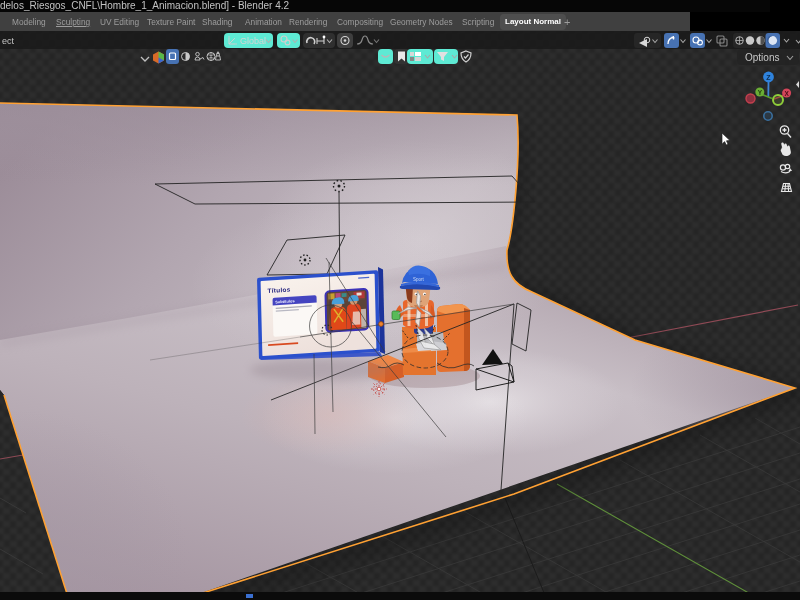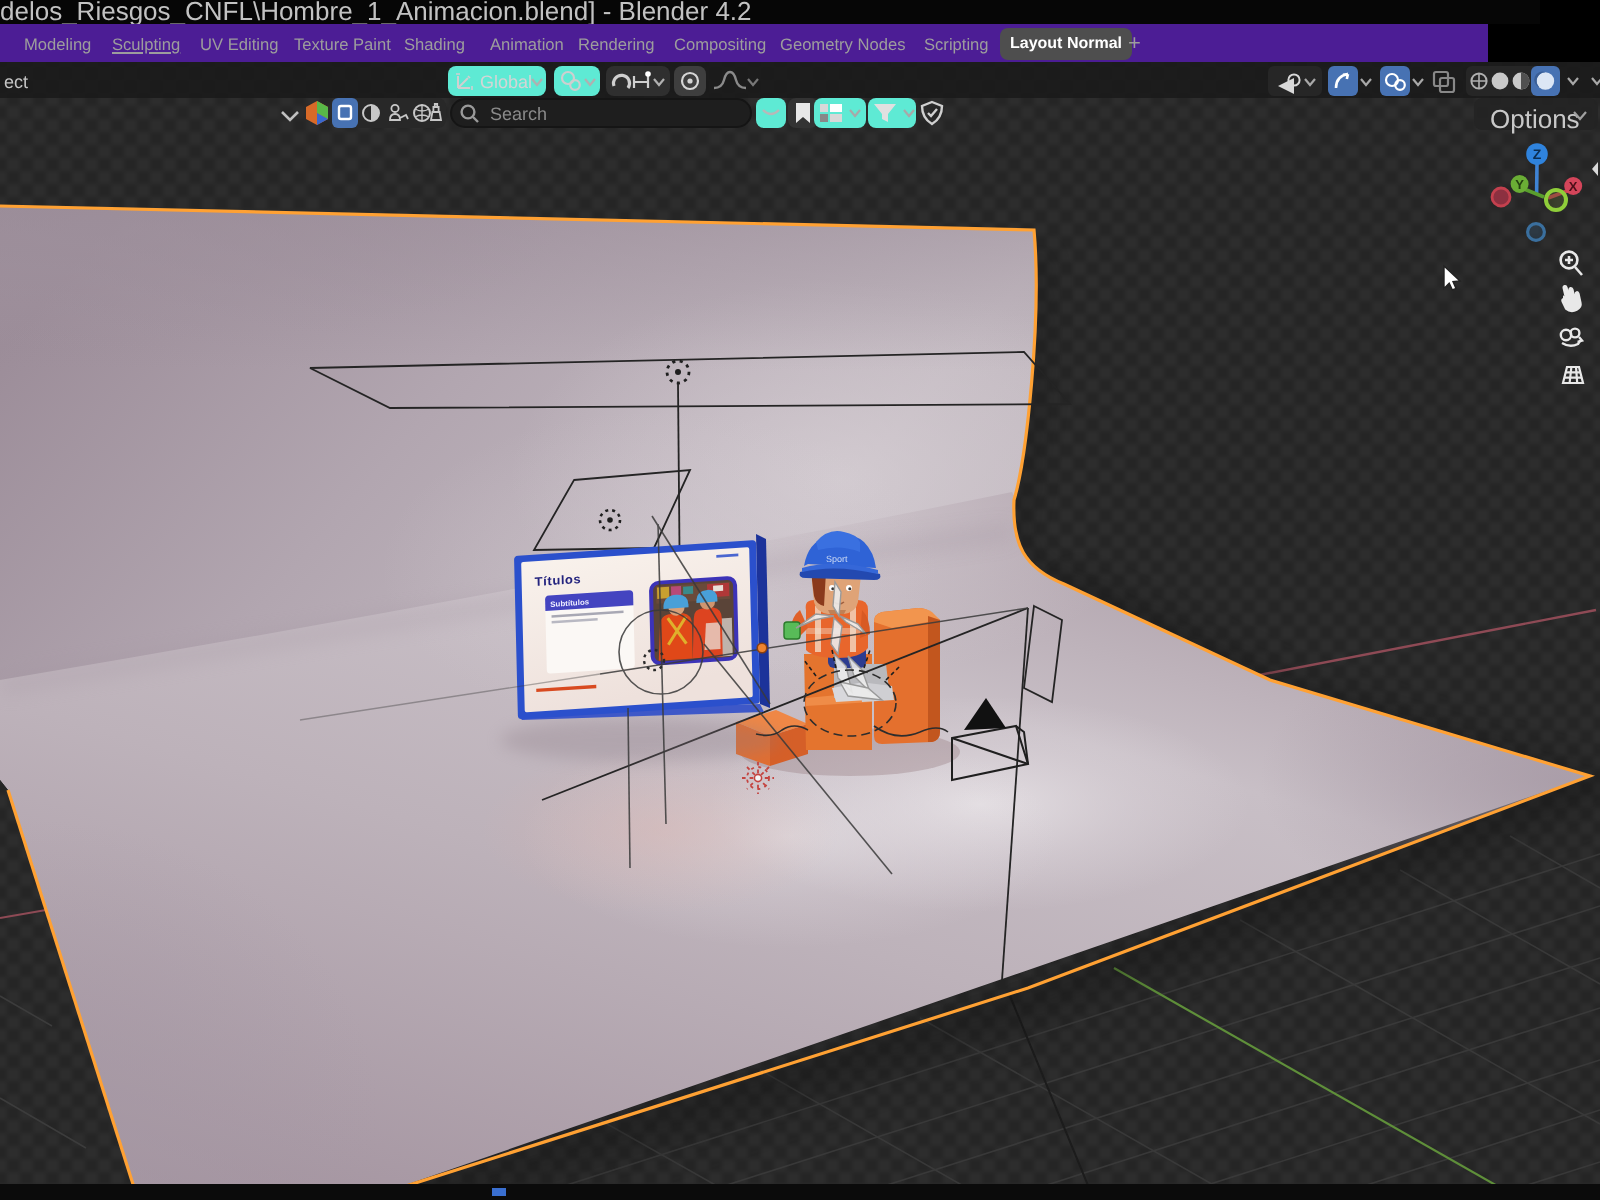--- a/index.html
+++ b/index.html
@@ -1,19 +1,19 @@
 <!DOCTYPE html>
 <html><head>
 <meta charset="utf-8">
 <style>
 * { margin:0; padding:0; box-sizing:border-box; }
 html,body { width:800px; height:600px; overflow:hidden; background:#000; }
 body { font-family:"Liberation Sans", sans-serif; position:relative; }
-.titlebar { position:absolute; left:0; top:0; width:770px; height:12px; background:#060606; color:#c2c2c2; font-size:13px; line-height:12px; white-space:nowrap; }
-.tabsbar { position:absolute; left:0; top:12px; width:744px; height:19px; background:#4c1d95; }
+.titlebar { position:absolute; left:0; top:0; width:770px; height:12px; background:#060606; color:#c2c2c2; font-size:10px; line-height:12px; white-space:nowrap; }
+.tabsbar { position:absolute; left:0; top:12px; width:690px; height:19px; background:#404040; }
 .tab { position:absolute; top:0; height:19px; line-height:20px; font-size:8.3px; color:#9d9d9d; white-space:nowrap; }
 .tab.active { background:#4e4e4e; color:#fff; border-radius:4px; top:2px; height:16px; line-height:16px; padding:0 5px; font-weight:bold; font-size:8px; }
 .viewport { position:absolute; left:0; top:31px; width:800px; height:561px; overflow:hidden; background:#252525; }
 .checker { position:absolute; left:-3px; top:-4px; width:810px; height:570px;
   background:repeating-conic-gradient(#2d2d2d 0% 25%, #252525 0% 50%);
   background-size:13px 13px; filter:blur(1.1px); }
 .scene { position:absolute; left:0; top:0; width:800px; height:561px; }
 .row3 { position:absolute; left:0; top:0px; width:800px; height:18px; background:rgba(27,27,27,0.93); }
 .hud { position:absolute; z-index:5; }
 .pill { position:absolute; background:#5eead4; border-radius:4px; }
@@ -379,27 +379,20 @@
       <rect x="0" y="0" width="13" height="15" rx="3" fill="#4772b3"></rect>
       <rect x="3.5" y="4" width="6" height="6.5" rx="1" stroke="#fff" stroke-width="1.2" fill="none"></rect>
       <circle cx="19.5" cy="7.5" r="4" stroke="#c8c8c8" stroke-width="1" fill="none"></circle>
       <path d="M 19.5,3.5 a 4,4 0 0 1 0,8 z" fill="#c8c8c8"></path>
       <path d="M 29,11 q 0,-3 2.5,-3 q 2.5,0 2.5,3 z M 31.5,7 a 1.8,1.8 0 1 0 0,-3.6 a 1.8,1.8 0 0 0 0,3.6 M 34,10 l 3,-1.5 l 1,2" stroke="#c8c8c8" stroke-width="0.9" fill="none"></path>
       <circle cx="45" cy="7.5" r="4" stroke="#c8c8c8" stroke-width="1" fill="none"></circle>
       <path d="M 41.5,5.5 q 3.5,2 7,0 M 41.5,9.5 q 3.5,-2 7,0 M 45,3.5 l 0,8" stroke="#c8c8c8" stroke-width="0.7" fill="none"></path>
       <path d="M 49.5,11 l 5,0 l -0.7,-4 l -3.6,0 z M 50.7,7 l 0,-2.5 l 2.6,0 l 0,2.5 M 51.4,4.5 l 0,-1.5 l 1.2,0 l 0,1.5" stroke="#c8c8c8" stroke-width="0.9" fill="none"></path>
     </svg>
   </div>
-  <div class="hud" style="left:225px;top:18px;width:151px;height:15px;background:#1e1e1e;border-radius:8px;border:1px solid #151515;">
-    <svg width="149" height="13">
-      <circle cx="8" cy="6" r="3.2" stroke="#9a9a9a" stroke-width="1.2" fill="none"></circle>
-      <path d="M 10.5,8.5 L 13,11" stroke="#9a9a9a" stroke-width="1.2"></path>
-      <text x="19" y="10" font-size="9" fill="#8a8a8a" font-family="Liberation Sans, sans-serif">Search</text>
-    </svg>
-  </div>
   <div class="hud pill" style="left:378px;top:18px;width:15px;height:15px;">
     <svg width="15" height="15">
         <path d="M 3.5,6 Q 7.5,10 11.5,6" stroke="#b8b8b8" stroke-width="1.2" fill="none"></path>
       </svg>
   </div>
   <div class="hud pill" style="left:394px;top:18px;width:15px;height:15px;background:#333;">
     <svg width="15" height="15">
         <path d="M 4,2.5 L 11,2.5 L 11,12.5 L 7.5,9.5 L 4,12.5 Z" fill="#e8e8e8"></path>
       </svg>
   </div>
@@ -418,20 +411,20 @@
       <path d="M 18,6 L 20.5,9 L 23,6" stroke="#a8a8a8" stroke-width="1.1" fill="none"></path>
     </svg>
   </div>
   <div class="hud" style="left:458px;top:18px;width:16px;height:15px;">
     <svg width="16" height="15">
       <path d="M 8,2 L 13,4 Q 13,10 8,13 Q 3,10 3,4 Z" stroke="#d0d0d0" stroke-width="1.2" fill="none"></path>
       <path d="M 6,7.5 L 7.5,9 L 10.5,5.5" stroke="#d0d0d0" stroke-width="1.2" fill="none"></path>
     </svg>
   </div>
   <div class="hud pill" style="left:737px;top:18px;width:62px;height:16px;background:rgba(35,35,35,0.9);">
-    <span style="position:absolute;left:8px;top:3px;font-size:13px;color:#c8c8c8;">Options</span>
+    <span style="position:absolute;left:8px;top:3px;font-size:10px;color:#c8c8c8;">Options</span>
     <svg width="12" height="12" style="position:absolute;right:2px;top:3px;">
         <path d="M 2,4 L 5,7.5 L 8,4" stroke="#a0a0a0" stroke-width="1.1" fill="none"></path>
       </svg>
   </div>
 </div>
 <div class="bottombar"></div>
 <div class="bluedot"></div>
 
 </body></html>

